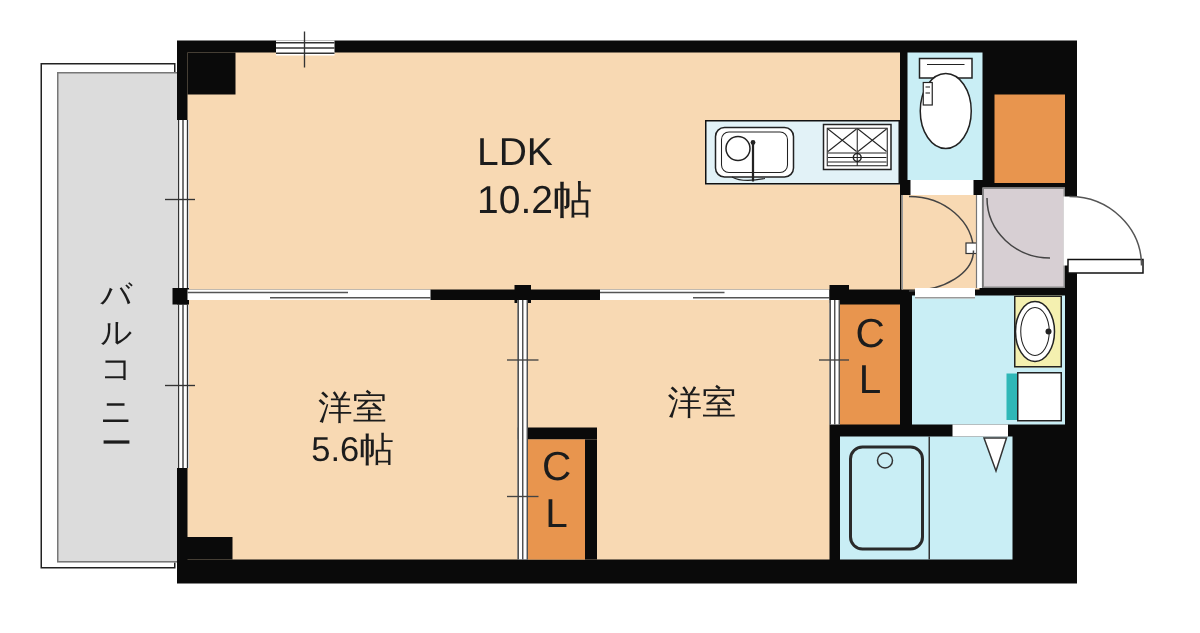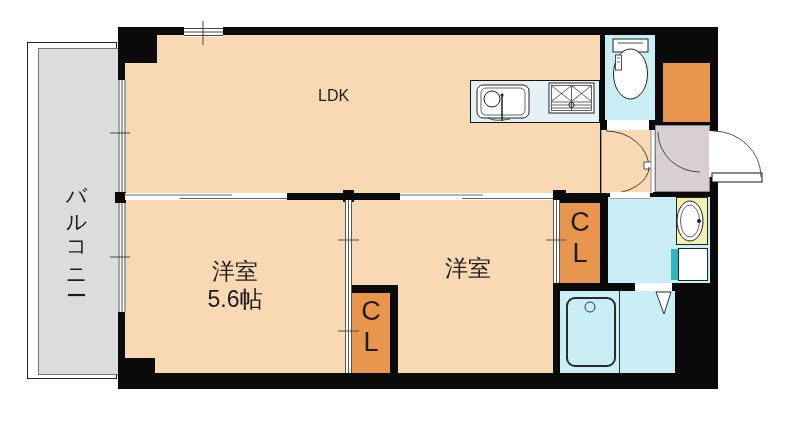--- a/index.html
+++ b/index.html
@@ -160,22 +160,23 @@
       <ellipse cx="690" cy="221" rx="13" ry="20" stroke-width="1"></ellipse>
       <ellipse cx="690" cy="221" rx="9.5" ry="16" stroke-width="0.7"></ellipse>
       <circle cx="699" cy="221" r="2" fill="#222" stroke="none"></circle>
     </g>
     <g stroke="#333" fill="none">
       <line x1="619.5" y1="291" x2="619.5" y2="373" stroke-width="1"></line>
       <circle cx="590" cy="307" r="5" stroke-width="1"></circle>
     </g>
   </svg>
 
-  <div class="abs label" style="left:318px;top:86px;font-size:16px;text-align:left;">
+  <div class="abs label" style="left:318px;top:86px;font-size:26px;text-align:left;">
     <div>LDK</div>
+    <div>10.2帖</div>
   </div>
   <div class="abs label" style="left:190px;top:257px;width:90px;font-size:23px;">
     <div>洋室</div>
     <div>5.6帖</div>
   </div>
   <div class="abs label" style="left:423px;top:254px;width:90px;font-size:23px;">
     <div>洋室</div>
   </div>
   <div class="abs label" style="left:352px;top:296px;width:38px;font-size:27px;line-height:1.15;">
     <div>C</div>

